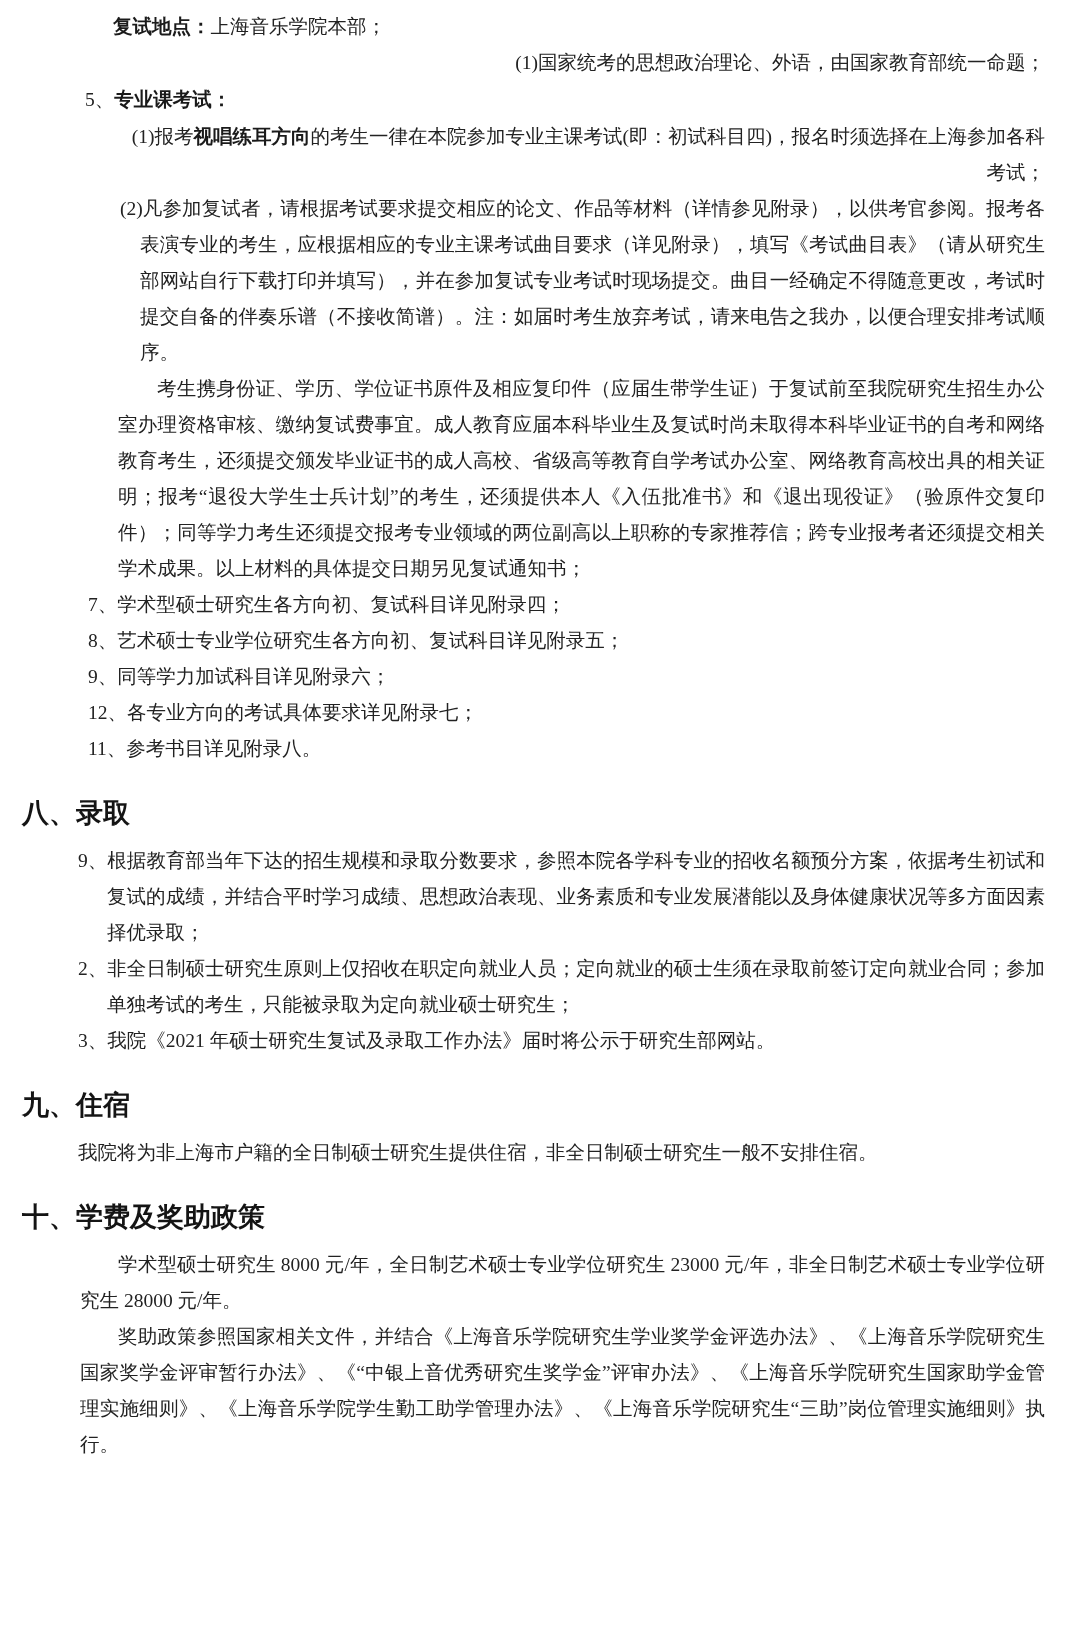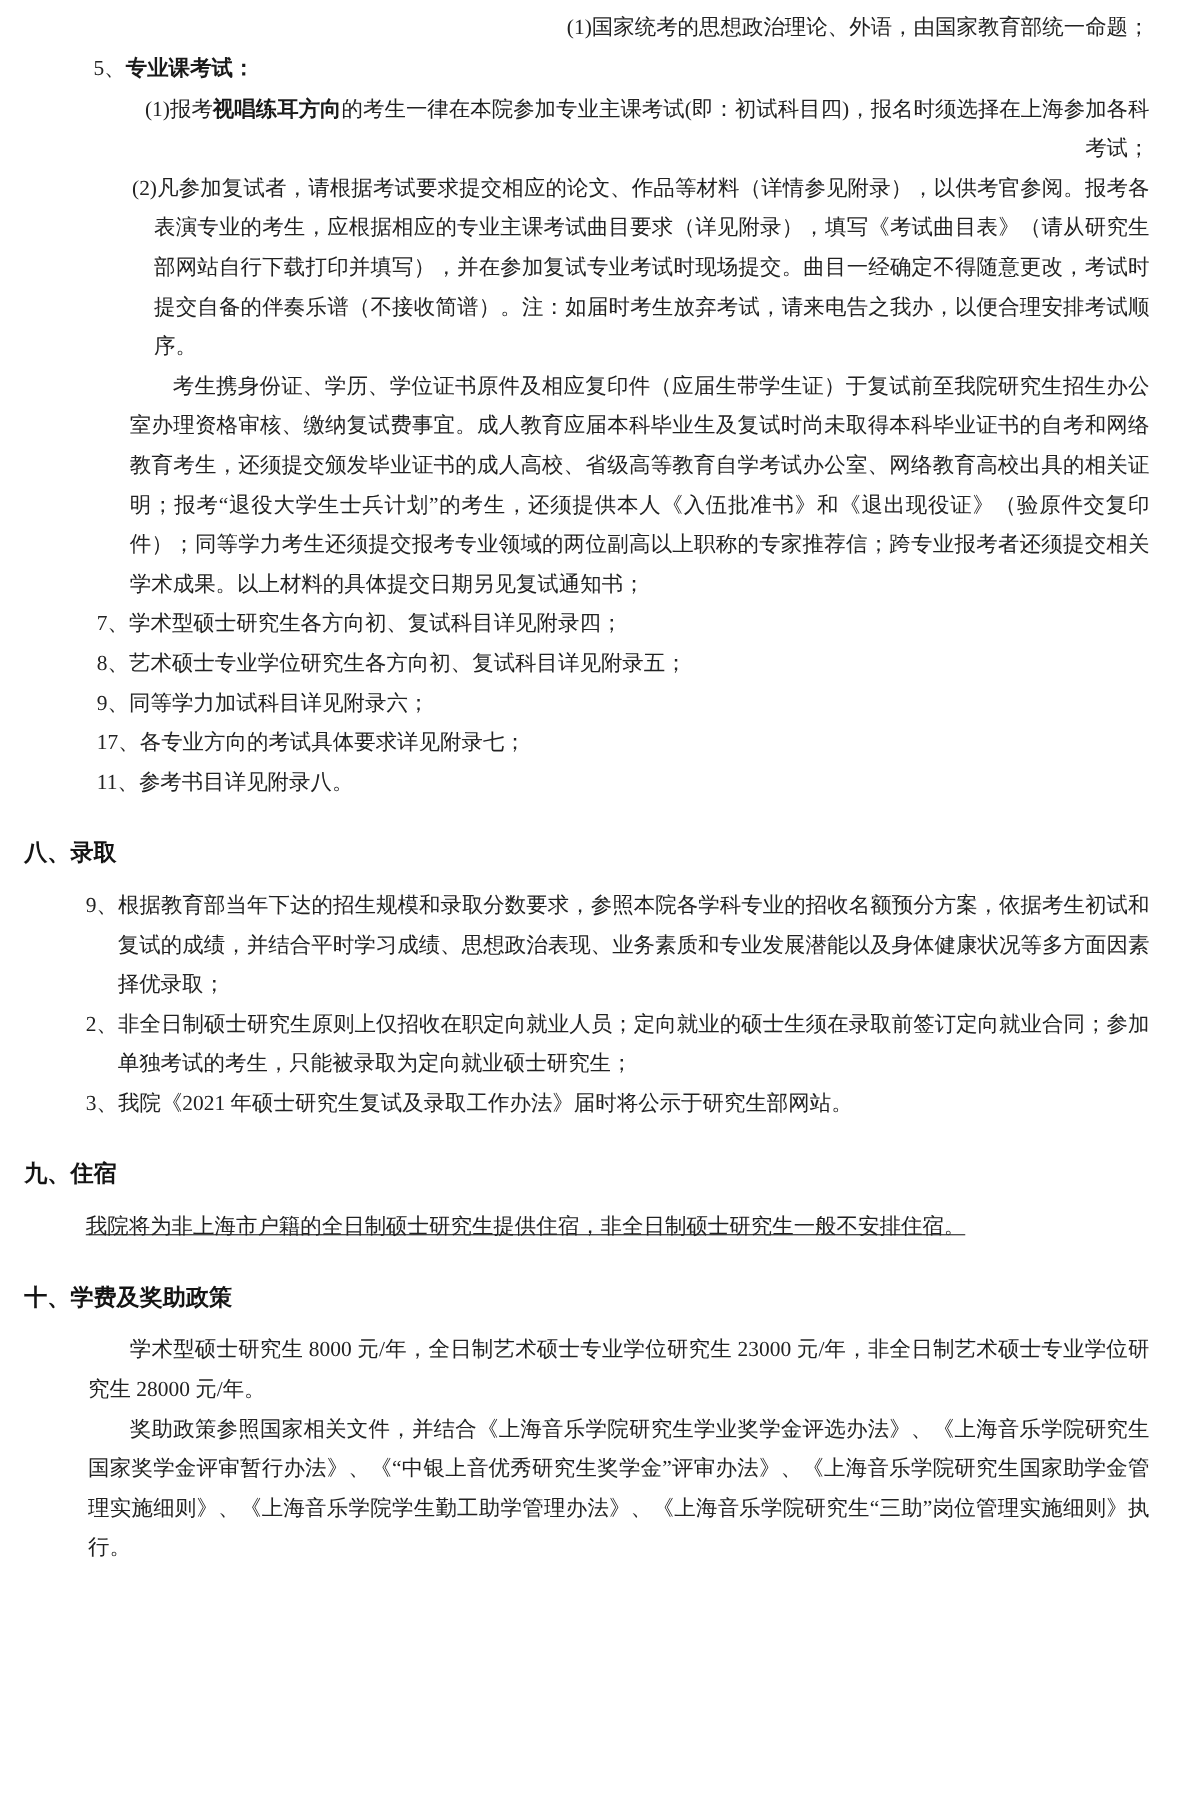--- a/index.html
+++ b/index.html
@@ -14,48 +14,49 @@
   .line{white-space:normal;}
   .lbl{margin-left:113px;}
   .numline{margin-left:85px;}
   .sub{margin-left:120px;text-align:right;}
   .sub-hang{margin-left:140px;text-indent:-20px;text-align:justify;}
   .p6{margin-left:118px;text-indent:39px;text-align:justify;}
   .note{margin-left:88px;font-family:Liberation Serif, serif;}
   .h{
     margin:26px 0 10px 22px;
     font-family:"Liberation Sans","DejaVu Sans",sans-serif;
-    font-weight:700;font-size:21px;line-height:40px;color:#141414;
+    font-weight:700;font-size:27px;line-height:40px;color:#141414;
   }
   .adm{margin-left:107px;text-indent:-29px;text-align:justify;}
-  .p9{margin-left:78px;text-decoration:underline;}
+  .p9{margin-left:78px;}
   .p10{margin-left:80px;text-indent:38px;text-align:justify;}
 </style>
 </head>
 <body>
 
 <div class="page">
 
+  <div class="line lbl"><span class="hei">复试地点：</span><span>上海音乐学院本部；</span></div>
 
 
   <div class="line sub">(1)国家统考的思想政治理论、外语，由国家教育部统一命题；</div>
 
   <div class="line numline"><span>5、</span><span class="hei">专业课考试：</span></div>
 
   <div class="line sub"><span>(1)报考</span><span class="hei">视唱练耳方向</span><span>的考生一律在本院参加专业主课考试(即：初试科目四)，报名时须选择在上海参加各科考试；</span></div>
 
   <div class="line sub-hang">(2)凡参加复试者，请根据考试要求提交相应的论文、作品等材料（详情参见附录），以供考官参阅。报考各表演专业的考生，应根据相应的专业主课考试曲目要求（详见附录），填写《考试曲目表》（请从研究生部网站自行下载打印并填写），并在参加复试专业考试时现场提交。曲目一经确定不得随意更改，考试时提交自备的伴奏乐谱（不接收简谱）。注：如届时考生放弃考试，请来电告之我办，以便合理安排考试顺序。</div>
 
 
   <div class="line p6">考生携身份证、学历、学位证书原件及相应复印件（应届生带学生证）于复试前至我院研究生招生办公室办理资格审核、缴纳复试费事宜。成人教育应届本科毕业生及复试时尚未取得本科毕业证书的自考和网络教育考生，还须提交颁发毕业证书的成人高校、省级高等教育自学考试办公室、网络教育高校出具的相关证明；报考“退役大学生士兵计划”的考生，还须提供本人《入伍批准书》和《退出现役证》（验原件交复印件）；同等学力考生还须提交报考专业领域的两位副高以上职称的专家推荐信；跨专业报考者还须提交相关学术成果。以上材料的具体提交日期另见复试通知书；</div>
 
   <div class="line note">7、学术型硕士研究生各方向初、复试科目详见附录四；</div>
   <div class="line note">8、艺术硕士专业学位研究生各方向初、复试科目详见附录五；</div>
   <div class="line note">9、同等学力加试科目详见附录六；</div>
-  <div class="line note">17、各专业方向的考试具体要求详见附录七；</div>
+  <div class="line note">12、各专业方向的考试具体要求详见附录七；</div>
   <div class="line note">11、参考书目详见附录八。</div>
 
   <div class="h">八、录取</div>
   <div class="line adm">9、根据教育部当年下达的招生规模和录取分数要求，参照本院各学科专业的招收名额预分方案，依据考生初试和复试的成绩，并结合平时学习成绩、思想政治表现、业务素质和专业发展潜能以及身体健康状况等多方面因素择优录取；</div>
   <div class="line adm">2、非全日制硕士研究生原则上仅招收在职定向就业人员；定向就业的硕士生须在录取前签订定向就业合同；参加单独考试的考生，只能被录取为定向就业硕士研究生；</div>
   <div class="line adm">3、我院《2021 年硕士研究生复试及录取工作办法》届时将公示于研究生部网站。</div>
 
   <div class="h">九、住宿</div>
   <div class="line p9">我院将为非上海市户籍的全日制硕士研究生提供住宿，非全日制硕士研究生一般不安排住宿。</div>
 

